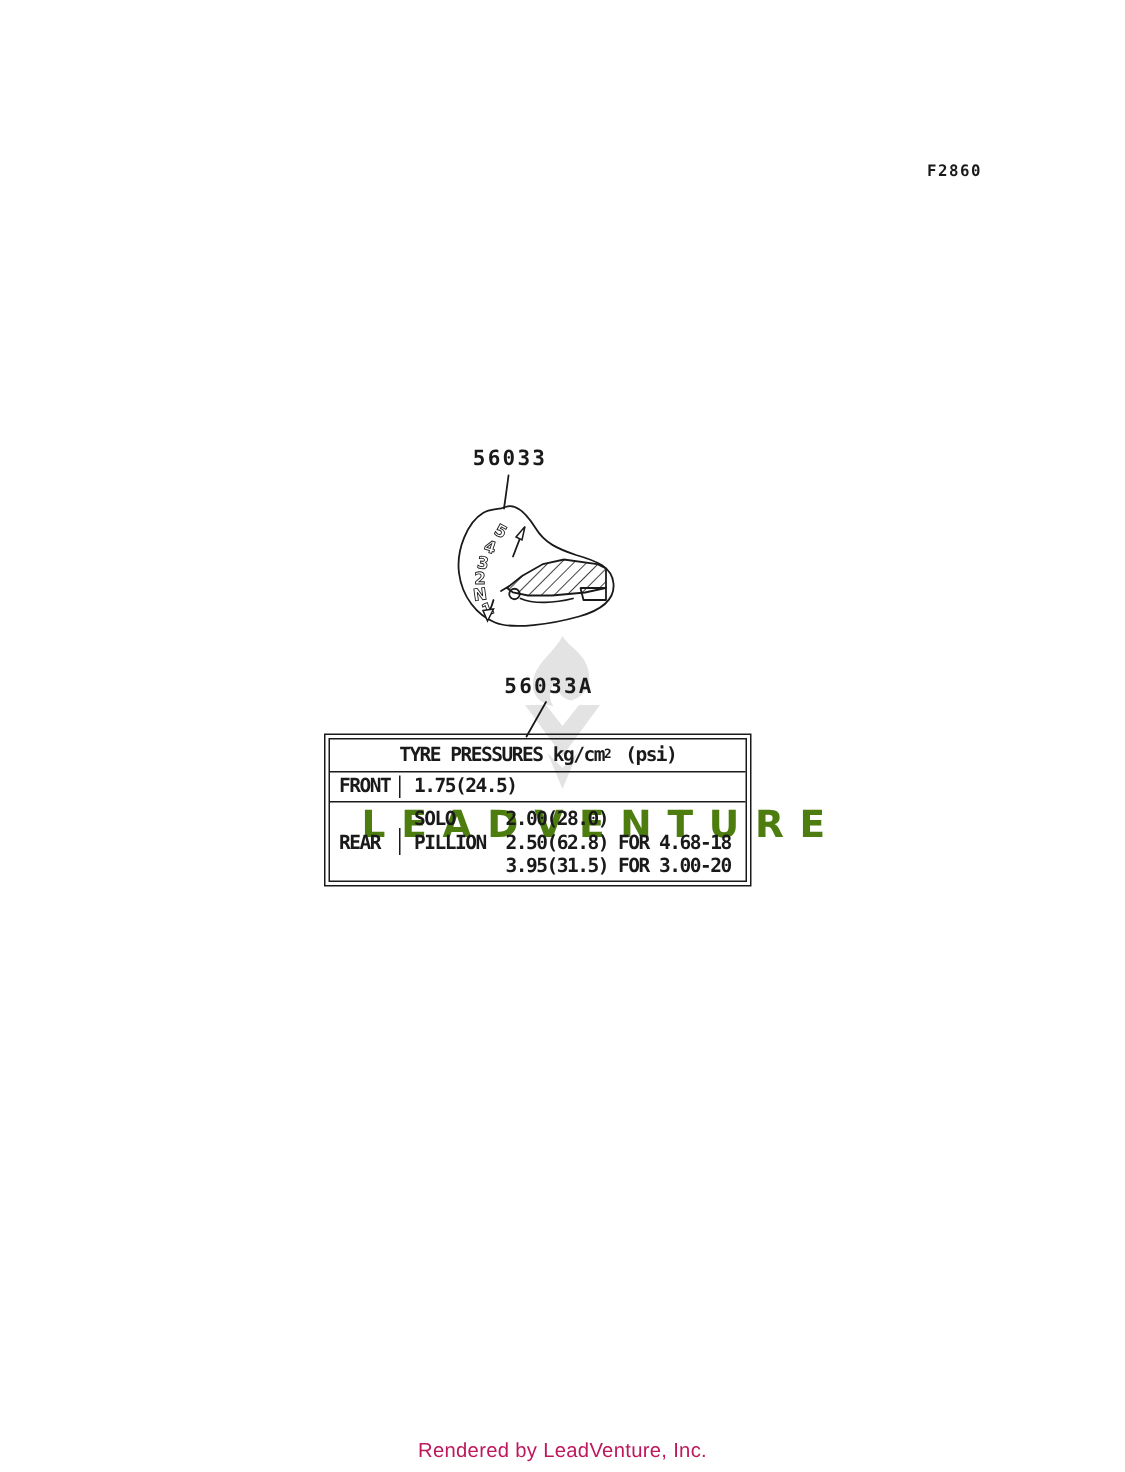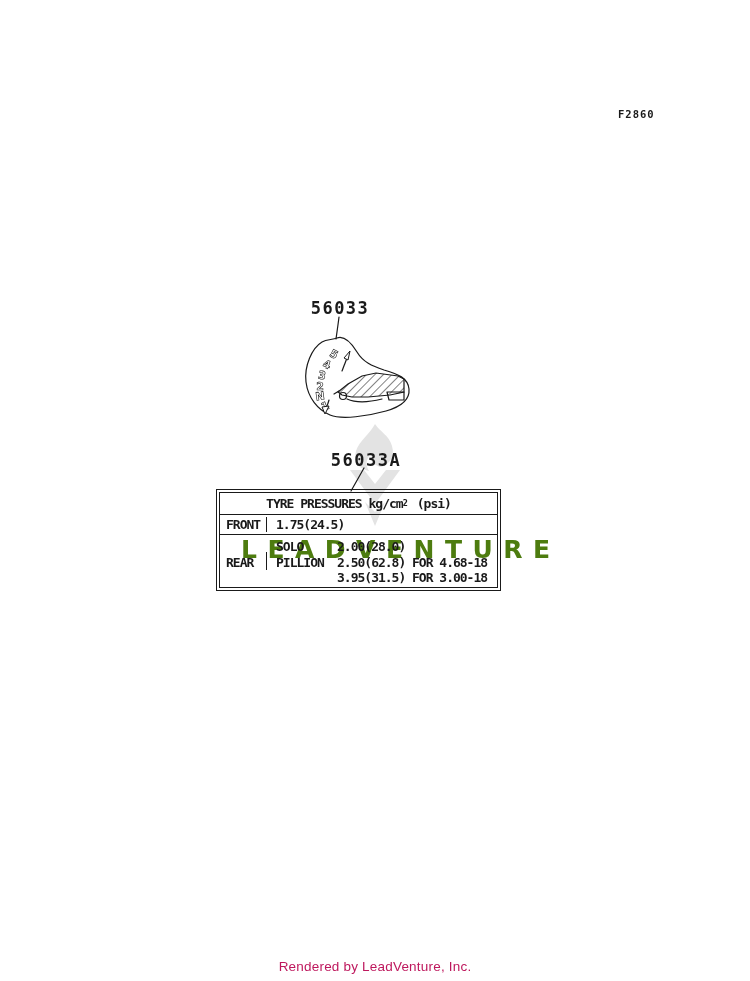--- a/index.html
+++ b/index.html
@@ -12,21 +12,21 @@
   .abs{position:absolute;}
 
   
   .doc-code{
     left:618px;top:108px;
     font-size:10.5px;font-weight:bold;letter-spacing:1px;
   }
 
   
   .ref-label{
-    font-size:17px;font-weight:bold;letter-spacing:1.5px;
+    font-size:14px;font-weight:bold;letter-spacing:1.5px;
     text-align:center;
   }
   .ref-56033{left:303px;top:298px;width:74px;}
   .ref-56033A{left:324px;top:450px;width:84px;}
 
   
   .wm-text{
     left:241px;top:535px;
     font-family:"DejaVu Sans", sans-serif;
     font-size:25px;font-weight:bold;letter-spacing:10.5px;
@@ -158,20 +158,20 @@
           <span class="pt-note"></span>
         </div>
         <div class="pt-line">
           <span class="pt-mode">PILLION</span>
           <span class="pt-val">2.50(62.8)</span>
           <span class="pt-note">FOR 4.68-18</span>
         </div>
         <div class="pt-line">
           <span class="pt-mode"></span>
           <span class="pt-val">3.95(31.5)</span>
-          <span class="pt-note">FOR 3.00-18</span>
+          <span class="pt-note">FOR 3.00-20</span>
         </div>
       </div>
     </div>
   </div>
 </div>
 
 <div class="abs footer content">Rendered by LeadVenture, Inc.</div>
 
 </body></html>

